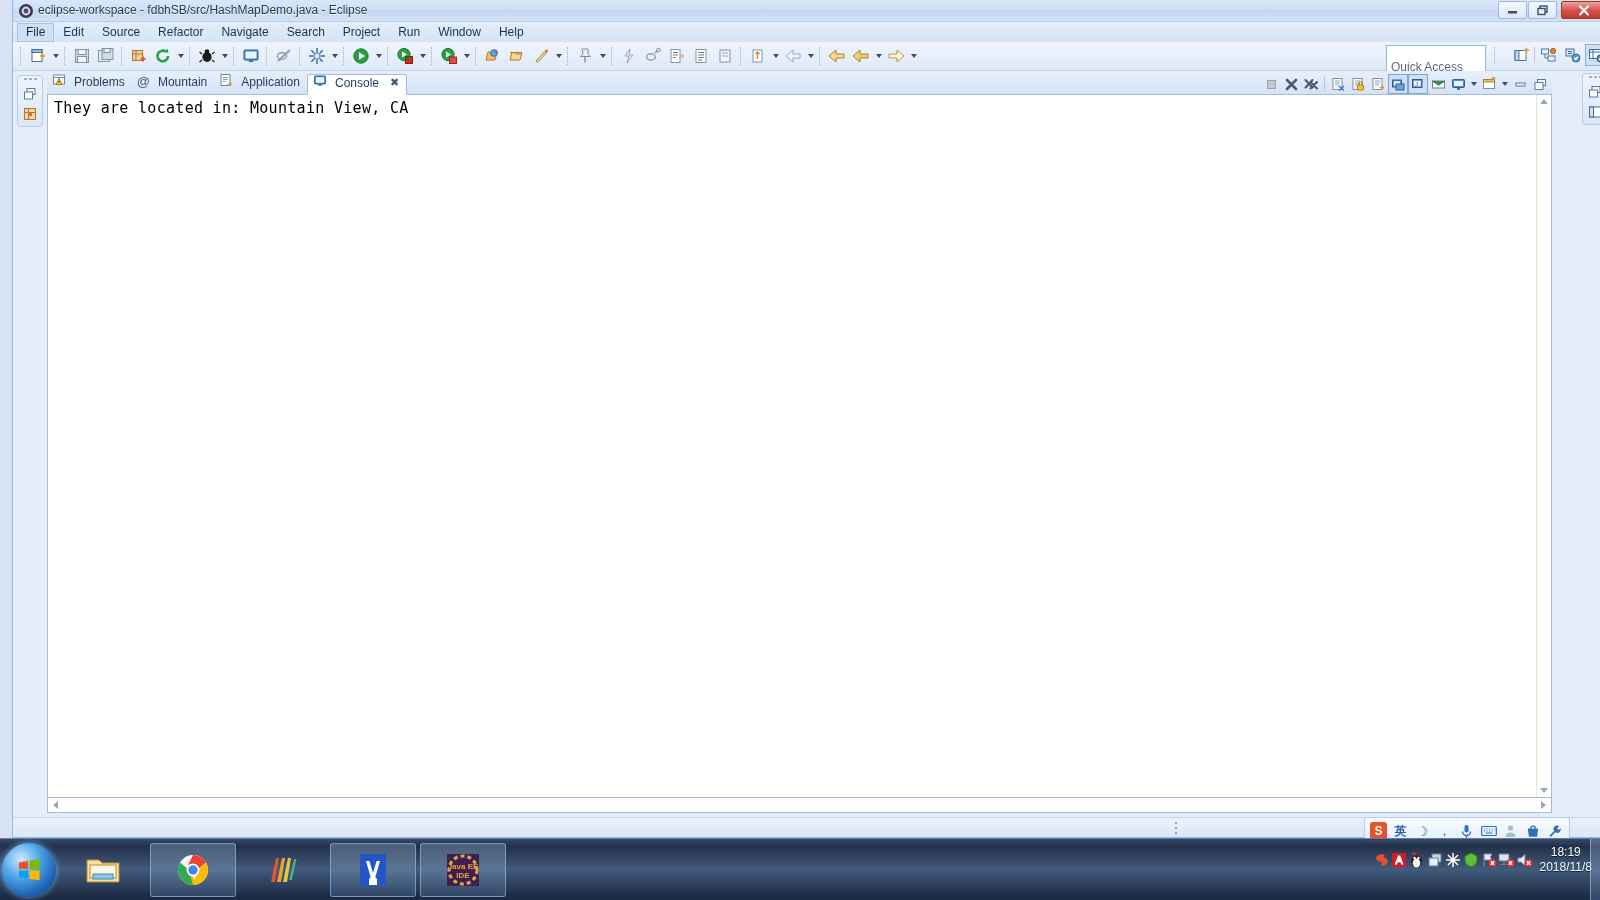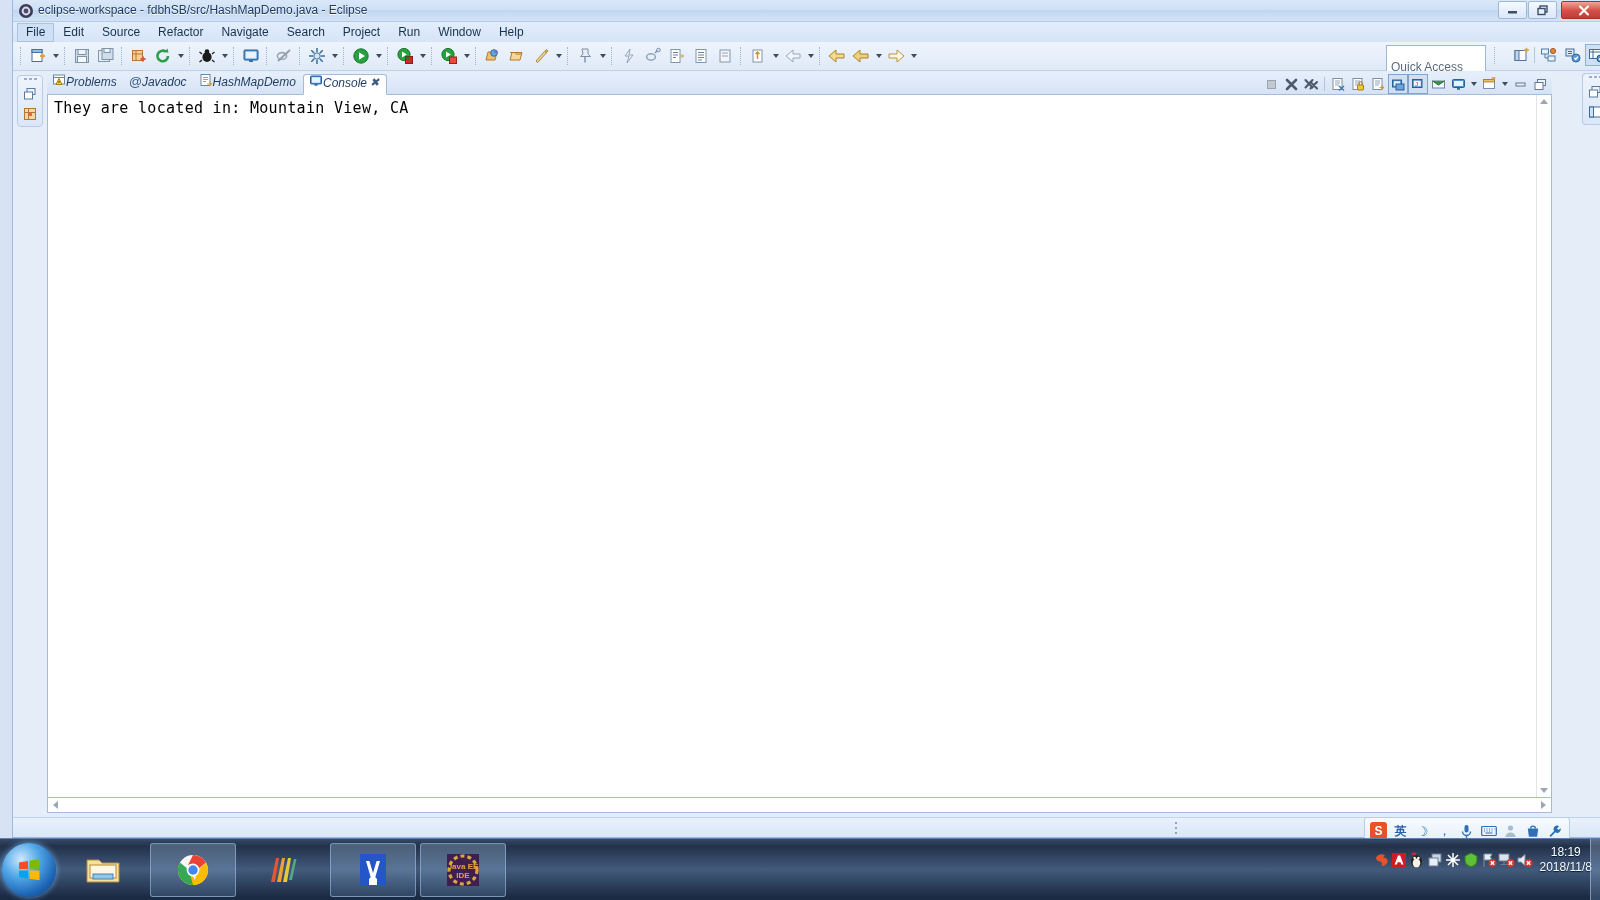--- a/index.html
+++ b/index.html
@@ -65,22 +65,22 @@
                 display:flex; flex-direction:column; align-items:center; padding:2px 0; }
   .trim-dots { width:18px; height:5px; display:flex; justify-content:center; gap:2px; margin-bottom:1px;}
   .trim-dots span { width:3px; height:2px; background:#9ab0cb; display:block; }
   .trim-btn { width:20px; height:20px; display:flex; align-items:center; justify-content:center; }
 
   
   #console-view { position:absolute; left:34px; top:2px; width:1505px; height:740px;
      display:flex; flex-direction:column; }
   #tabrow { height:22px; position:relative; display:flex; align-items:flex-end;
             background:linear-gradient(to bottom,#e6eefb,#d6e3f5); border-bottom:1px solid #a4bcdb; }
-  .vtab { display:flex; align-items:center; gap:0; padding:2px 7px 6px 5px; font-size:12px;
-          color:#1e3c5f; height:21px;font-style:italic; }
+  .vtab { display:flex; align-items:center; gap:8px; padding:2px 7px 6px 5px; font-size:12px;
+          color:#1e3c5f; height:21px; }
   .vtab.active { background:#ffffff; border:1px solid #a4bcdb; border-bottom:1px solid #ffffff;
                  border-radius:3px 3px 0 0; position:relative; top:1px; font-weight:normal; }
   .vtab .close-x { font-size:11px; color:#3c5c84; margin-left:3px; }
 
   #console-tools { position:absolute; right:2px; top:0px; height:22px; display:flex; align-items:center; }
   .ct-btn { width:20px; height:20px; display:flex; align-items:center; justify-content:center; }
   .ct-btn.toggled { background:#cfe0f5; border:1px solid #7fa5ce; }
   .ct-sep { width:1px; height:14px; background:#b2c4db; margin:0 3px; }
 
   #console-status { height:17px; background:#ffffff; border-left:1px solid #a4bcdb;
@@ -513,32 +513,32 @@
               <path d="M1.5 4.5 h11" stroke="#6b86a3"></path>
               <path d="M4 11.5 L7 5.5 L10 11.5 z" fill="#f2d23c" stroke="#a87c16"></path>
               <path d="M7 8 v2" stroke="#7a5a10" stroke-width="1.2"></path>
             </svg>
           </span>
           <span>Problems</span>
         </div>
 
         <div class="vtab">
           <span style="font-size:13px;color:#3a5c82;">@</span>
-          <span>Javadoc</span>
+          <span>Mountain</span>
         </div>
 
         <div class="vtab">
           <span>
             <svg width="14" height="14" viewBox="0 0 14 14">
               <rect x="2" y="1.5" width="9" height="11" fill="#ffffff" stroke="#6b86a3"></rect>
               <path d="M4 4.5 h5 M4 6.5 h5 M4 8.5 h3" stroke="#8aa0b6"></path>
               <path d="M8 11 h4 M10.5 9 l2 2 l-2 2" fill="none" stroke="#d4a13e" stroke-width="1.2"></path>
             </svg>
           </span>
-          <span>HashMapDemo</span>
+          <span>Application</span>
         </div>
 
         <div class="vtab active">
           <span>
             <svg width="14" height="14" viewBox="0 0 14 14">
               <rect x="1.5" y="2" width="11" height="8" rx="1" fill="#4f8fd0" stroke="#2a5f96"></rect>
               <rect x="2.8" y="3.2" width="8.4" height="5.6" fill="#e9f3fc"></rect>
               <rect x="5.5" y="10" width="3" height="1.8" fill="#3a6fa8"></rect>
             </svg>
           </span>

